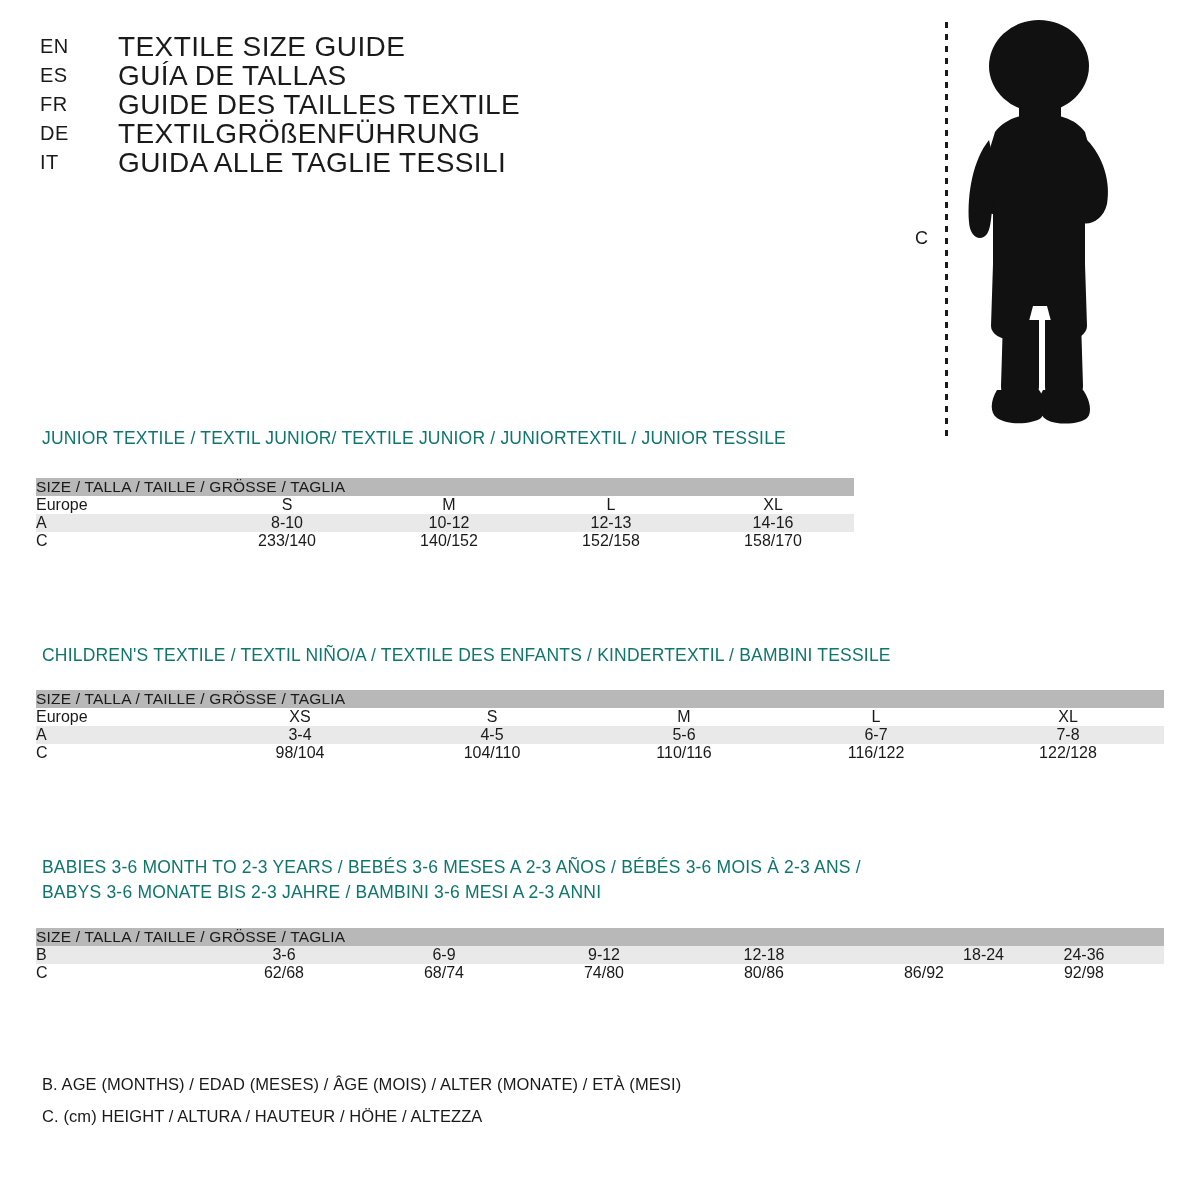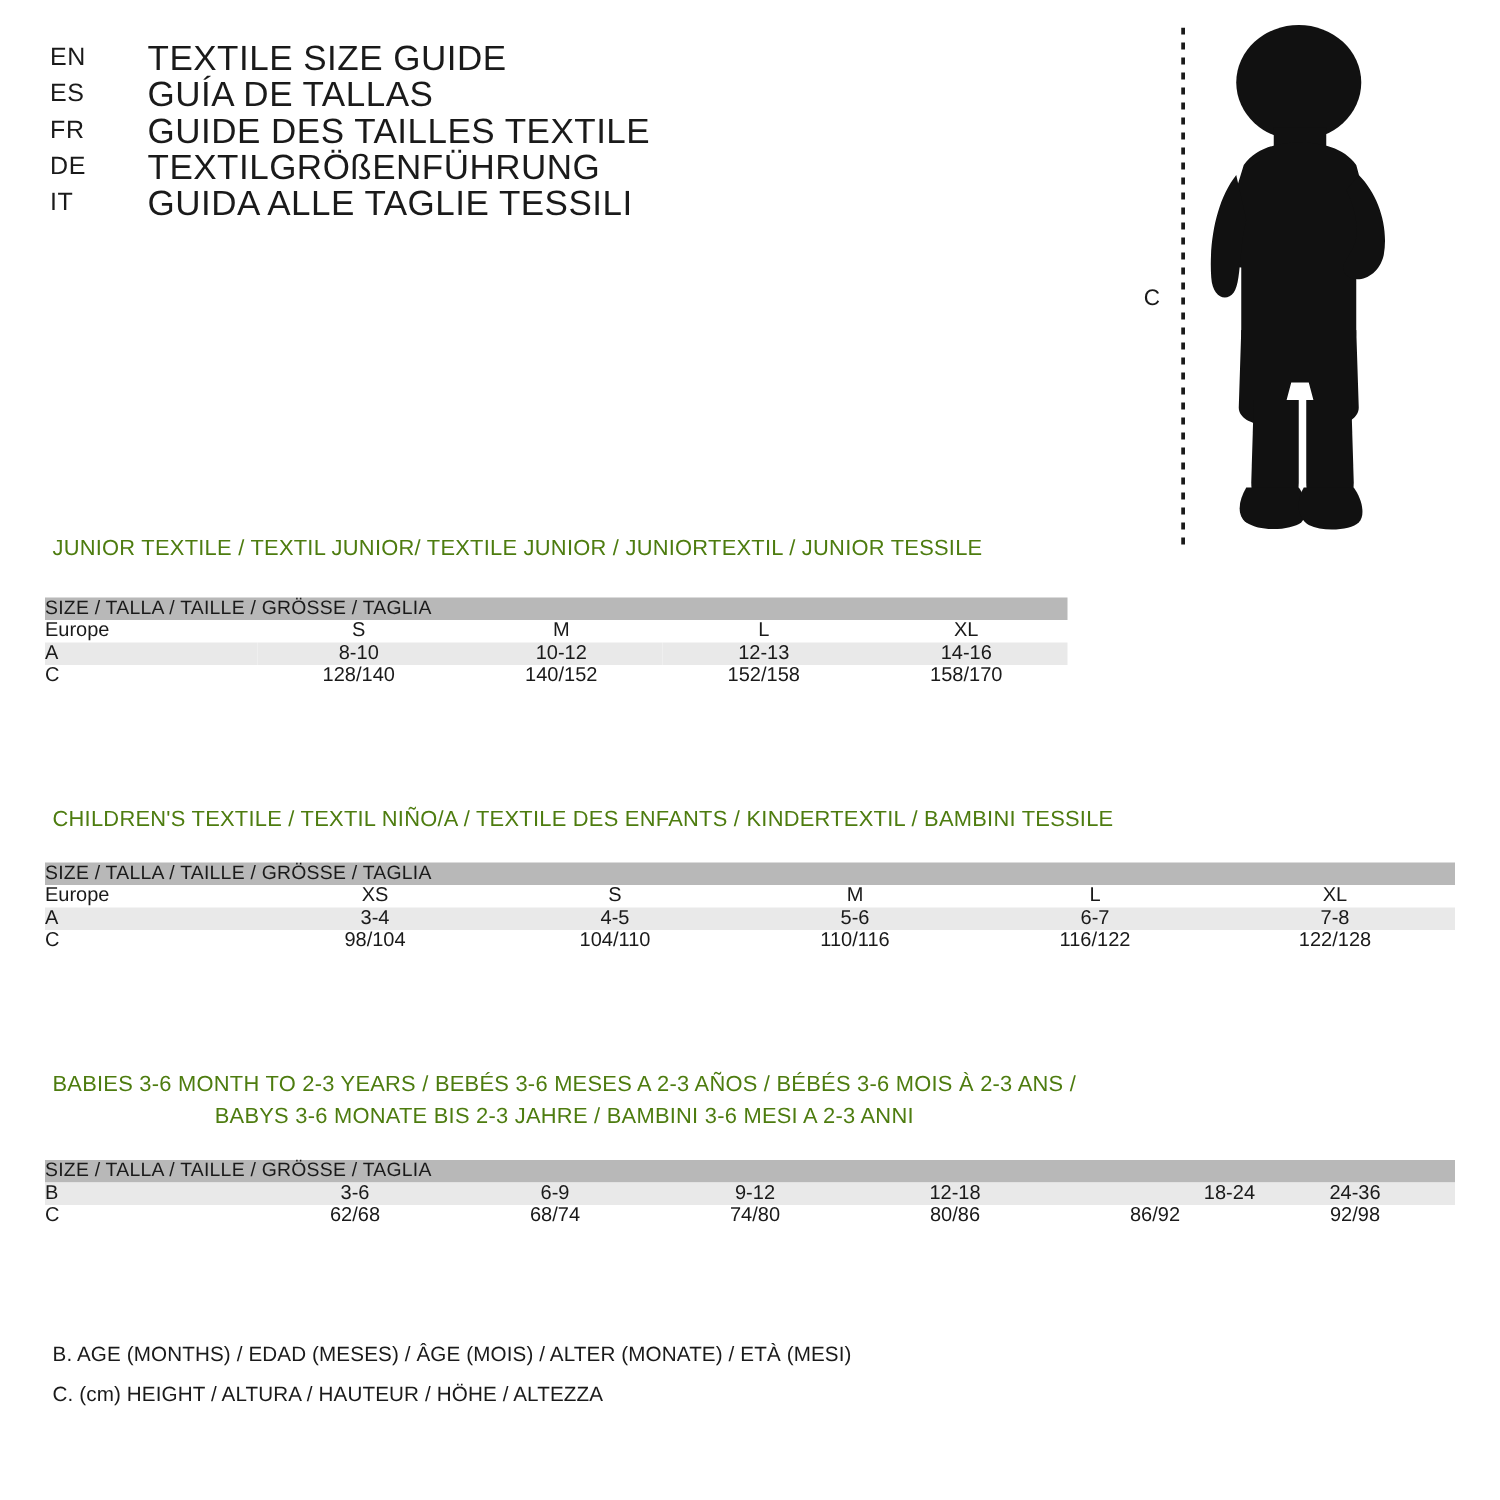--- a/index.html
+++ b/index.html
@@ -75,21 +75,21 @@
   .silhouette {
     position: absolute;
     left: 30px;
     top: 4px;
   }
 
   
   .section-heading {
     font-size: 17.5px;
     letter-spacing: 0.2px;
-    color: #4d7c0f;
+    color: #0f766e;
     white-space: nowrap;
   }
   .section-heading.two-line {
     line-height: 1.45;
   }
 
   
   table.size-table {
     border-collapse: collapse;
     font-size: 16px;
@@ -213,21 +213,21 @@
     </tr>
     <tr class="row-shaded">
       <td class="cell-label">A</td>
       <td class="cell-val">8-10</td>
       <td class="cell-val">10-12</td>
       <td class="cell-val">12-13</td>
       <td class="cell-val">14-16</td>
     </tr>
     <tr class="row-plain">
       <td class="cell-label">C</td>
-      <td class="cell-val">128/140</td>
+      <td class="cell-val">233/140</td>
       <td class="cell-val">140/152</td>
       <td class="cell-val">152/158</td>
       <td class="cell-val">158/170</td>
     </tr>
   </tbody>
     </table>
 
   <div style="position:absolute; left:42px; top:645px;">
     <div class="section-heading">CHILDREN'S TEXTILE / TEXTIL NIÑO/A / TEXTILE DES ENFANTS / KINDERTEXTIL / BAMBINI TESSILE</div>
   </div>
@@ -257,21 +257,21 @@
       <td class="cell-label">C</td>
       <td class="cell-val">98/104</td>
       <td class="cell-val">104/110</td>
       <td class="cell-val">110/116</td>
       <td class="cell-val">116/122</td>
       <td class="cell-val">122/128</td>
     </tr>
   </tbody>
     </table>
 
-  <div style="position:absolute; left:42px; top:855px;text-align:center;">
+  <div style="position:absolute; left:42px; top:855px;">
     <div class="section-heading two-line">BABIES 3-6 MONTH TO 2-3 YEARS / BEBÉS 3-6 MESES A 2-3 AÑOS / BÉBÉS 3-6 MOIS À 2-3 ANS /</div>
     <div class="section-heading two-line">BABYS 3-6 MONATE BIS 2-3 JAHRE / BAMBINI 3-6 MESI A 2-3 ANNI</div>
   </div>
 
   <table class="size-table" style="position:absolute; left:36px; top:928px; width:1128px;">
     <tbody>
         <tr class="row-header">
       <td class="cell-label" colspan="7">SIZE / TALLA / TAILLE / GRÖSSE / TAGLIA</td>
     </tr>
     <tr class="row-shaded">

